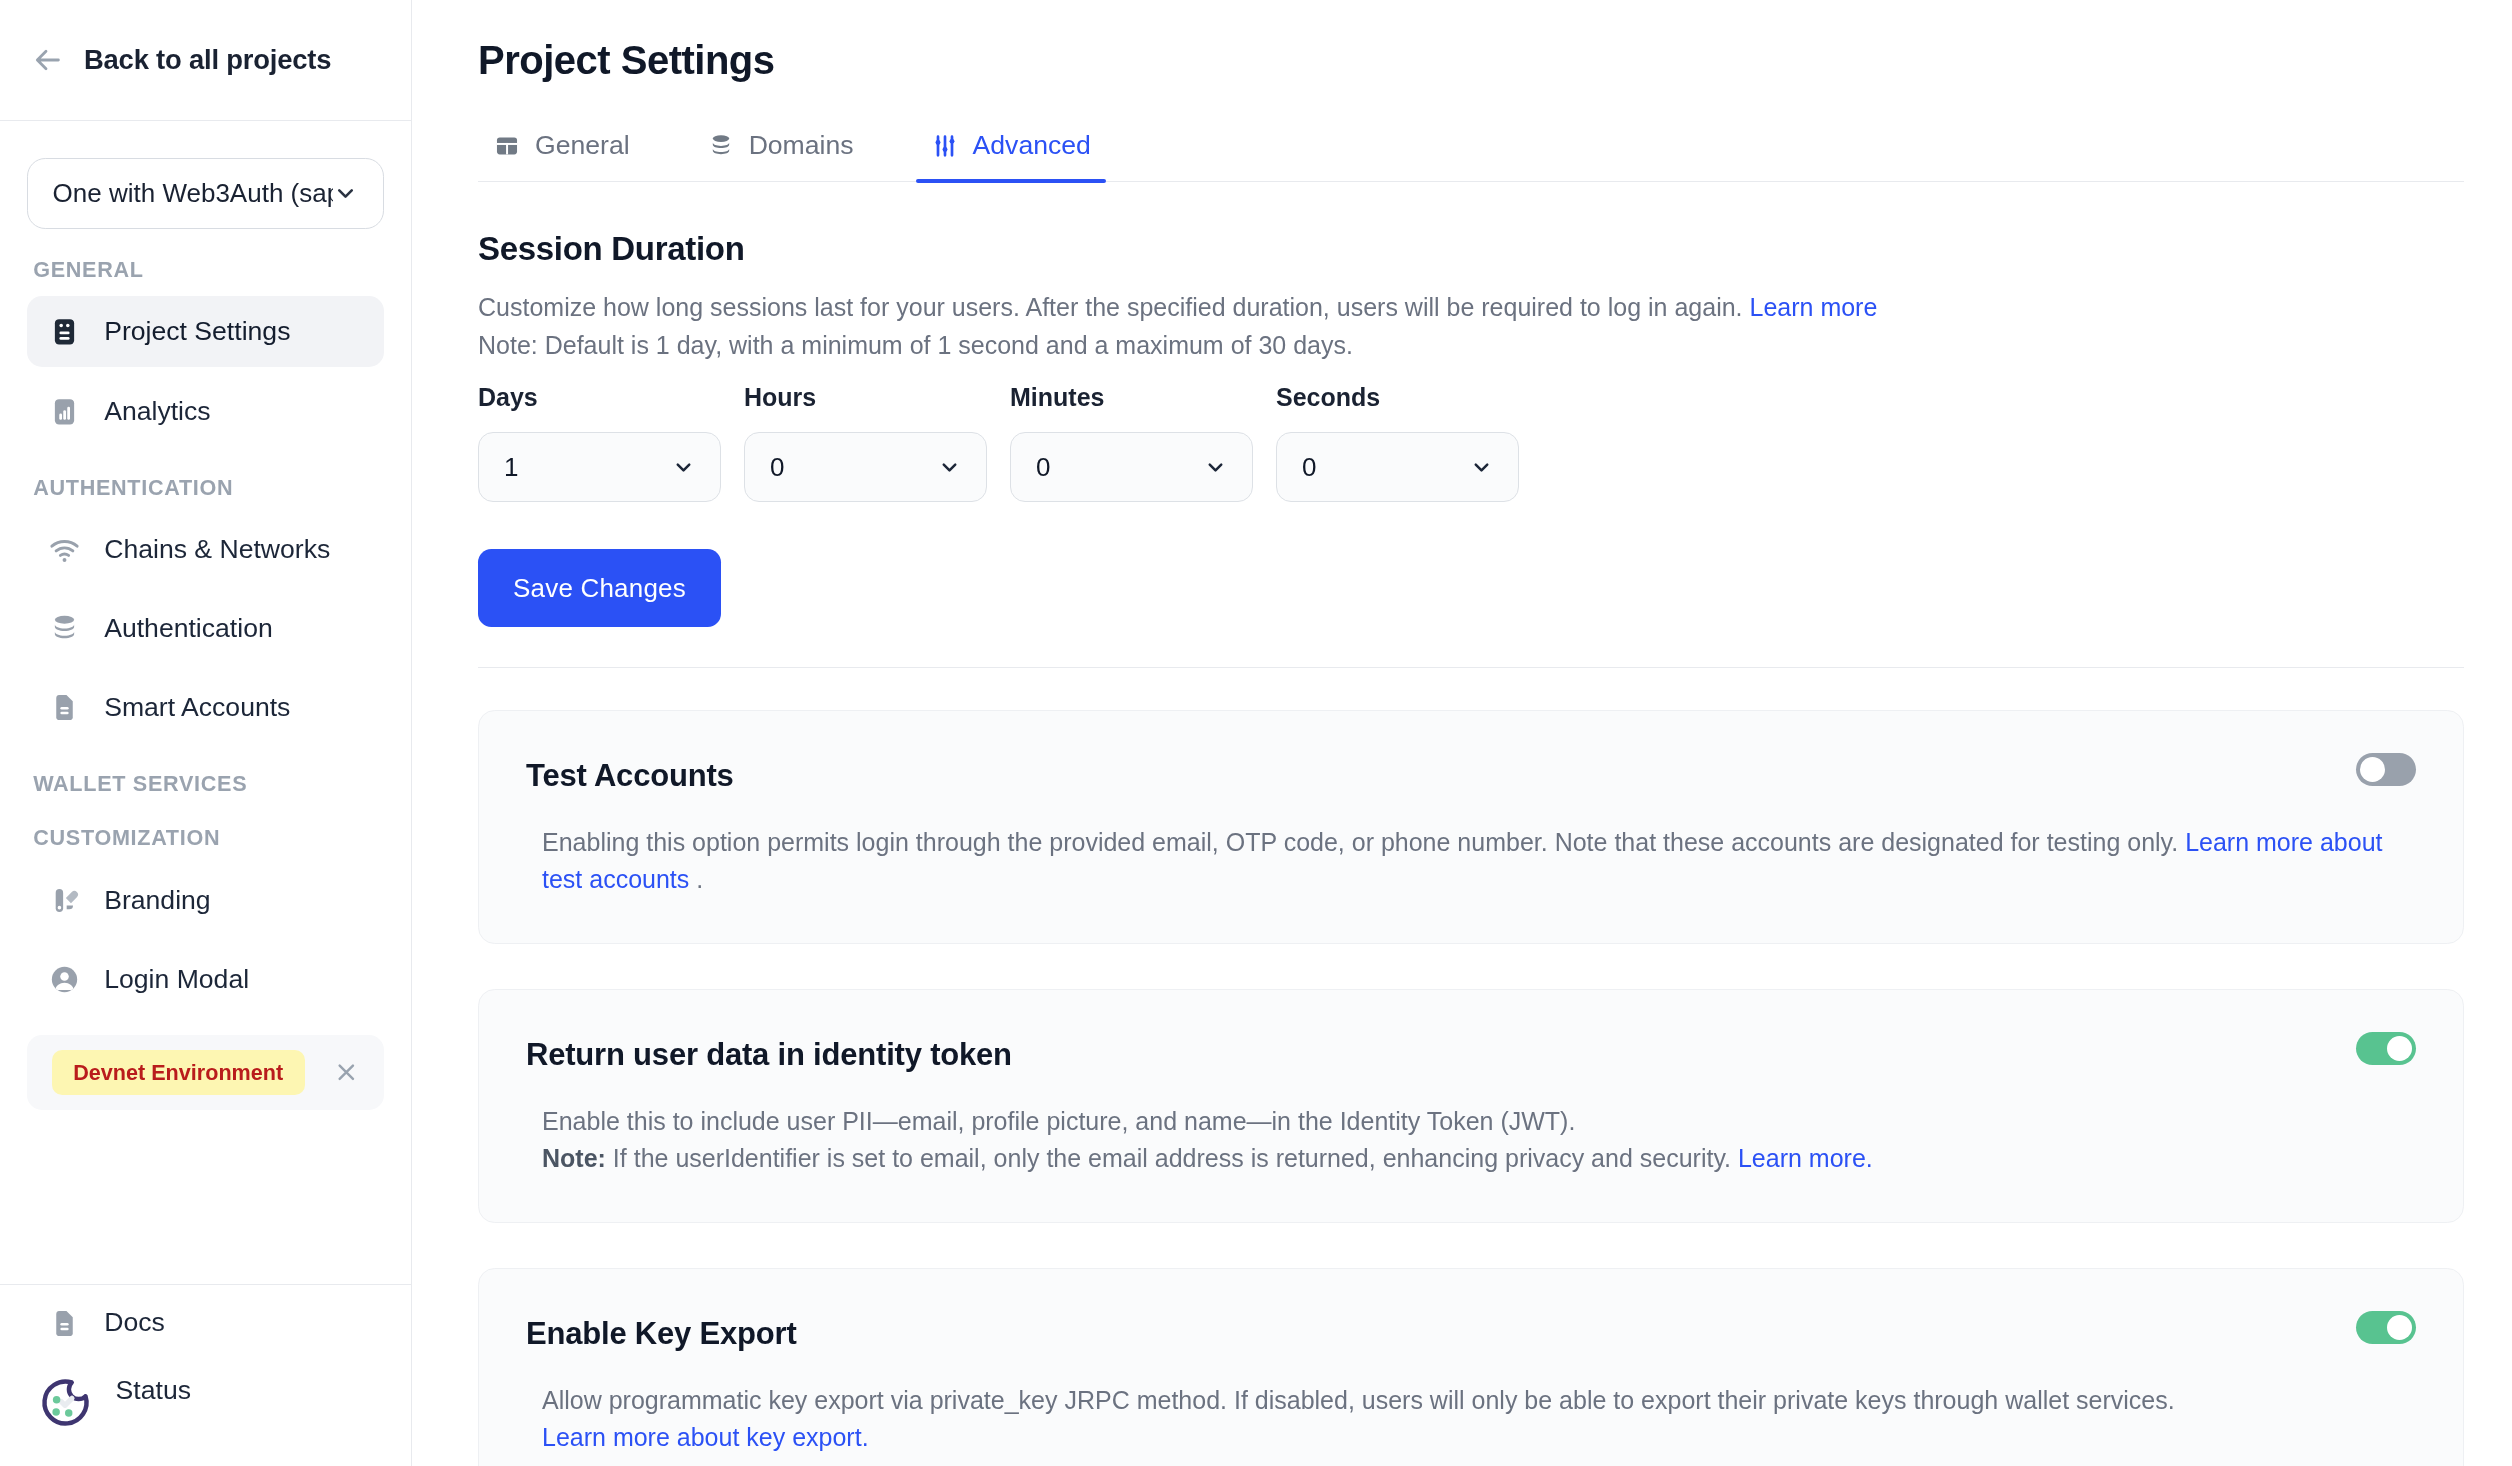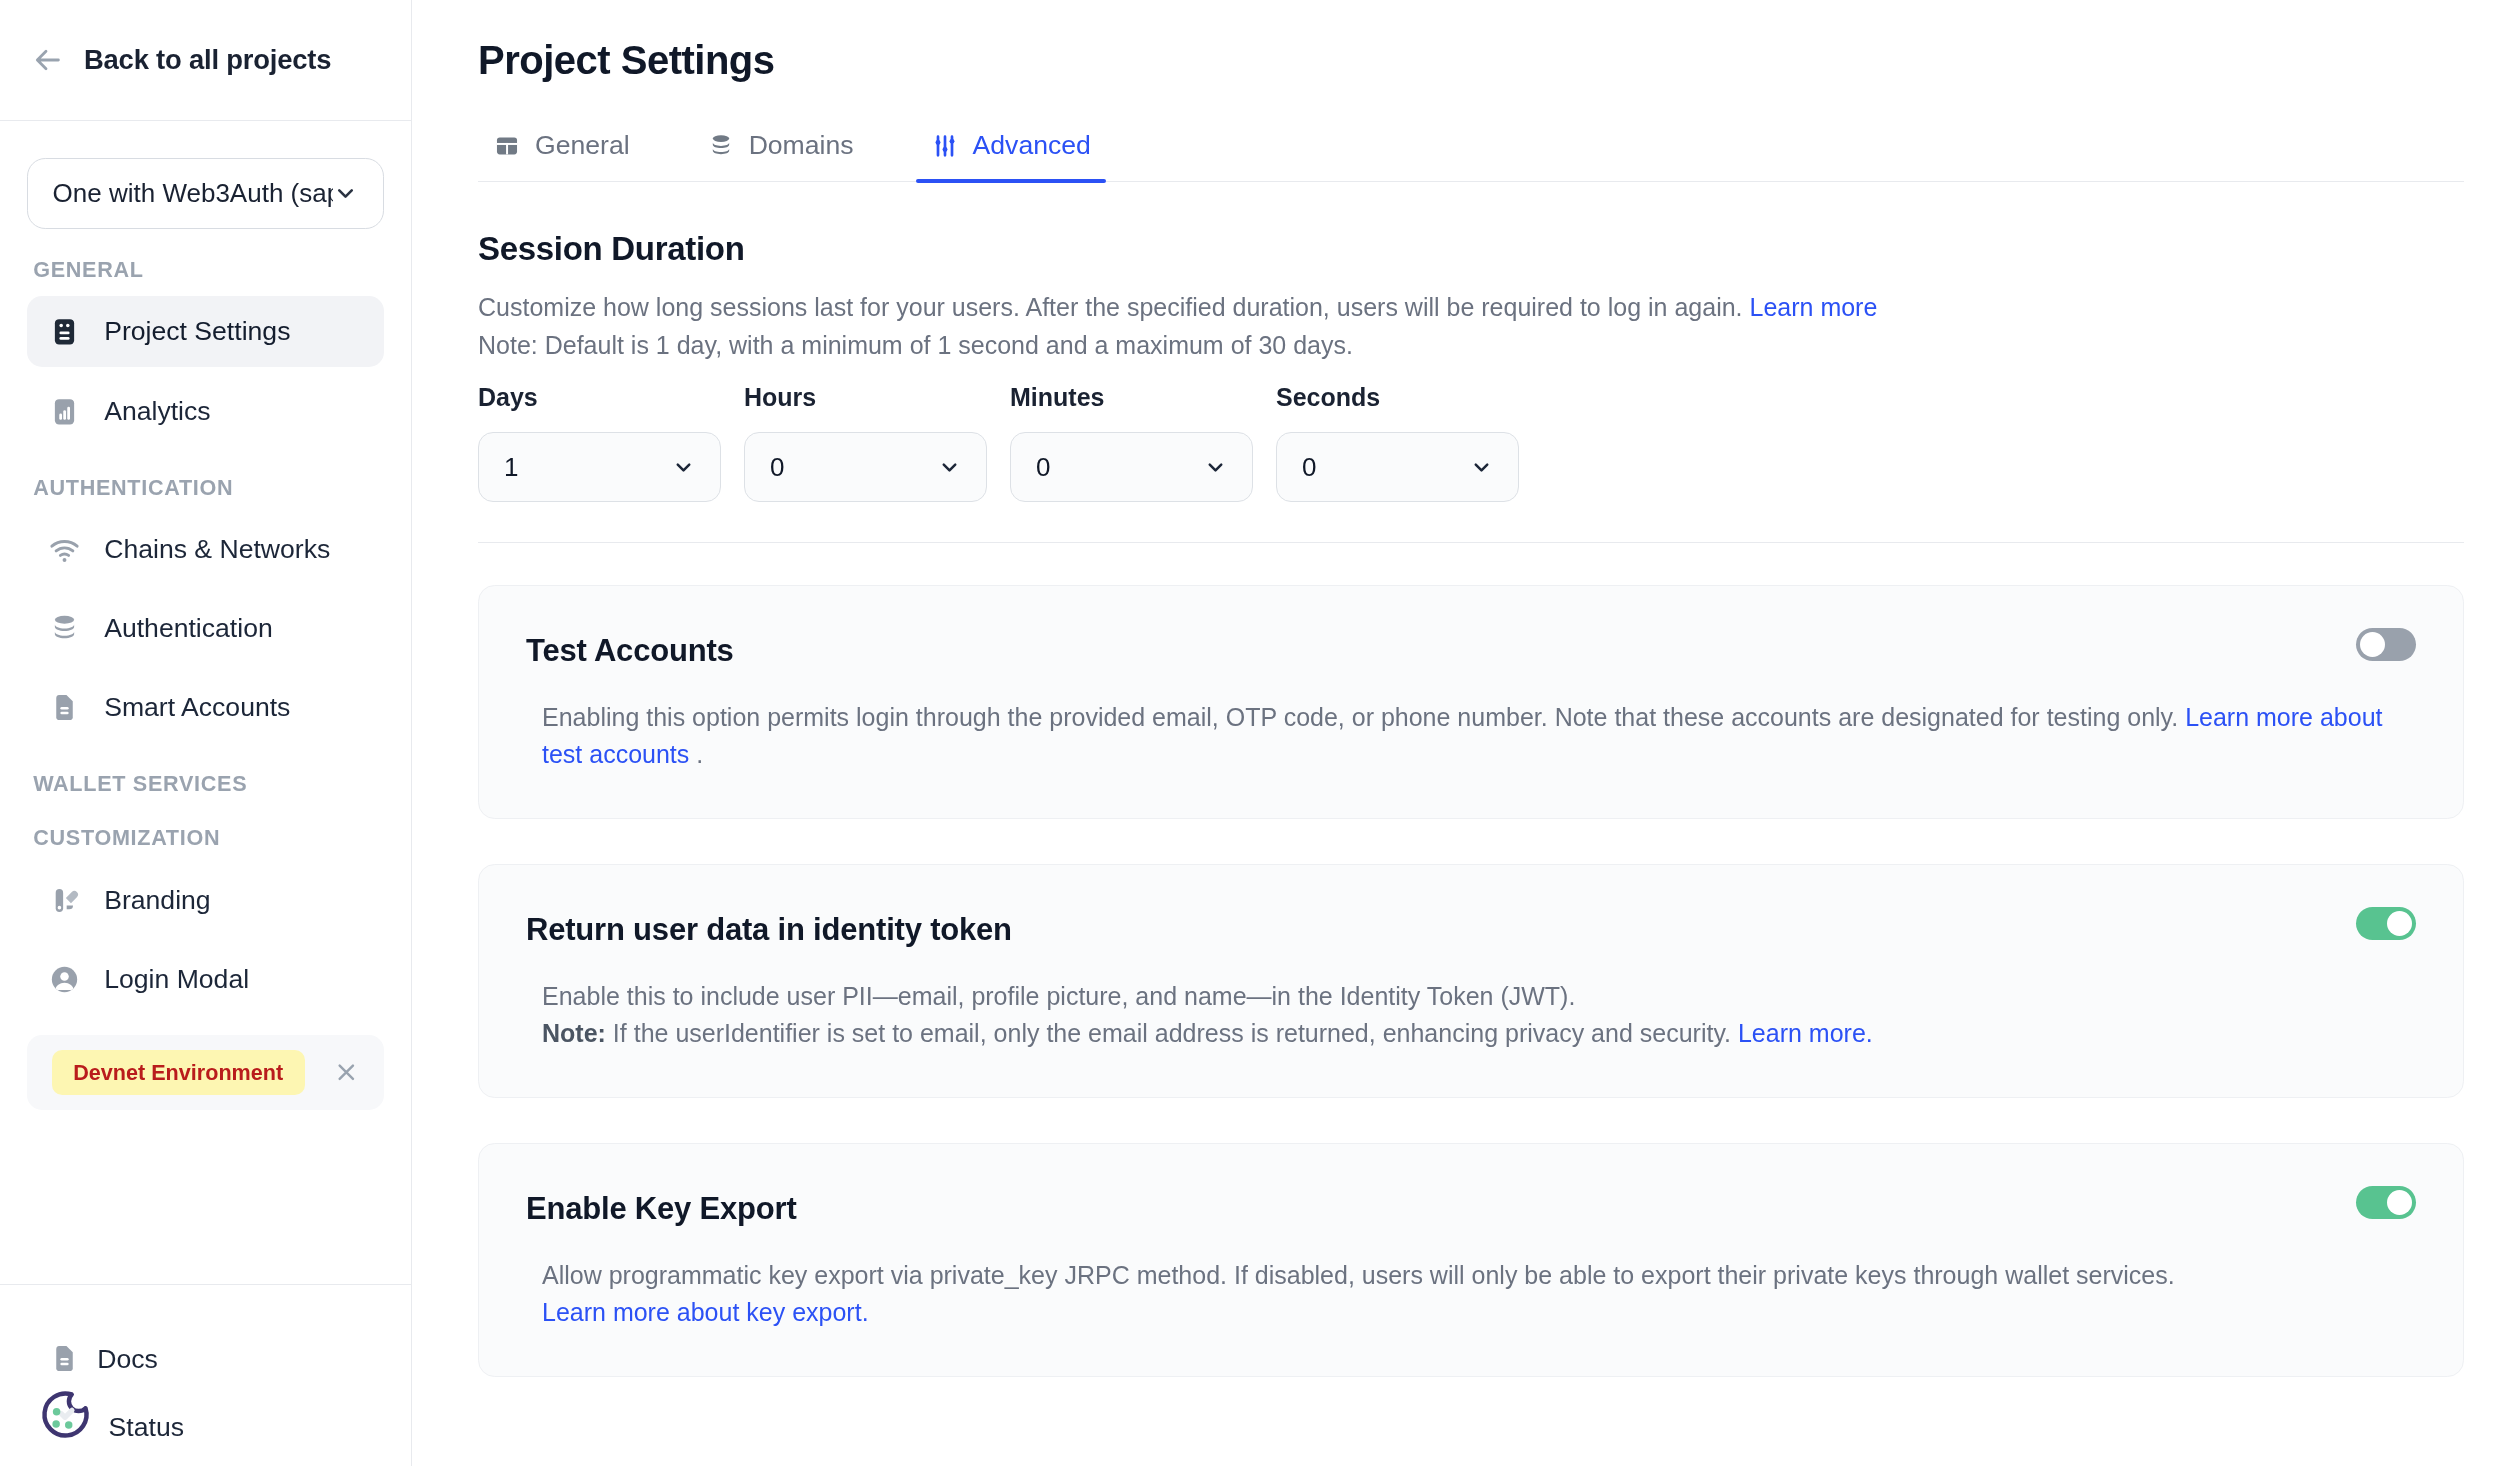--- a/index.html
+++ b/index.html
@@ -30,21 +30,21 @@
   .proj-select .val{font-size:26px;color:#1a2232;white-space:nowrap;overflow:hidden;max-width:282px}
   .section-label{margin:28px 6.6px 0;font-size:21.6px;font-weight:700;letter-spacing:0.7px;color:var(--muted)}
   .nav{margin-top:13.3px;display:flex;flex-direction:column;gap:8.3px}
   .nav-item{height:71px;border-radius:15px;display:flex;align-items:center;gap:23px;padding:0 21.6px;font-size:26.6px;font-weight:500;color:var(--ink2);cursor:pointer}
   .nav-item.active{background:#f2f3f6;color:#141d2e}
   .ic{flex:none;display:flex;align-items:center;justify-content:center}
   .env-panel{margin-top:20px;background:#f7f8fa;border-radius:15px;height:75px;min-height:75px;display:flex;align-items:center;justify-content:space-between;padding:0 25px}
   .env-badge{background:#fdf6b2;color:#b91c1c;font-size:21.6px;font-weight:600;padding:9.1px 21.6px;border-radius:10px;white-space:nowrap}
   .env-close{cursor:pointer;display:flex}
   .side-footer{margin-top:auto;border-top:1.7px solid var(--line);padding:21.6px 26.6px 23px}
-  .foot-item{height:68px;display:flex;align-items:flex-end;gap:16px;padding:0 21.6px;font-size:26.6px;font-weight:500;color:var(--ink2);cursor:pointer;border-radius:15px}
+  .foot-item{height:68px;display:flex;align-items:flex-start;gap:23px;padding:0 21.6px;font-size:26.6px;font-weight:500;color:var(--ink2);cursor:pointer;border-radius:15px}
   .foot-item .big{margin-left:-11.6px}
   
   .main{flex:1;min-width:0;padding:38px 48px 0 66px}
   .page-title{font-size:40px;font-weight:700;letter-spacing:-0.5px;color:var(--ink);margin:0}
   .tabs{display:flex;gap:47px;margin-top:47px;border-bottom:1.7px solid var(--line)}
   .tab{display:flex;align-items:center;gap:14px;padding:0 15px 20px;font-size:26.6px;font-weight:500;color:var(--gray);position:relative;cursor:pointer}
   .tab.active{color:var(--accent)}
   .tab.active::after{content:"";position:absolute;left:0;right:0;bottom:-1.7px;height:4.2px;background:var(--accent);border-radius:2.5px}
   .sec-title{margin:48px 0 0;font-size:33px;font-weight:700;letter-spacing:-0.3px;color:var(--ink)}
   .desc{margin:20px 0 0;font-size:25px;line-height:38px;color:var(--gray)}
@@ -301,20 +301,21 @@
         <span>0</span>
         <span class="ic">
             <svg width="23" height="23" viewBox="0 0 24 24" fill="none">
               <path d="m6 9 6 6 6-6" stroke="#1c2638" stroke-width="2.6" stroke-linecap="round" stroke-linejoin="round"></path>
             </svg>
           </span>
       </div>
     </div>
   </div>
 
+  <button class="save-btn">Save Changes</button>
 
   <hr class="rule">
 
   <div class="cards">
 
     <section class="card">
       <h3 class="card-title">Test Accounts</h3>
       <div class="toggle"></div>
       <p class="card-body"><span>Enabling this option permits login through the provided email, OTP code, or phone number. Note that these accounts are designated for testing only.</span> <a class="link">Learn more about test accounts</a> <span>.</span></p>
     </section>

